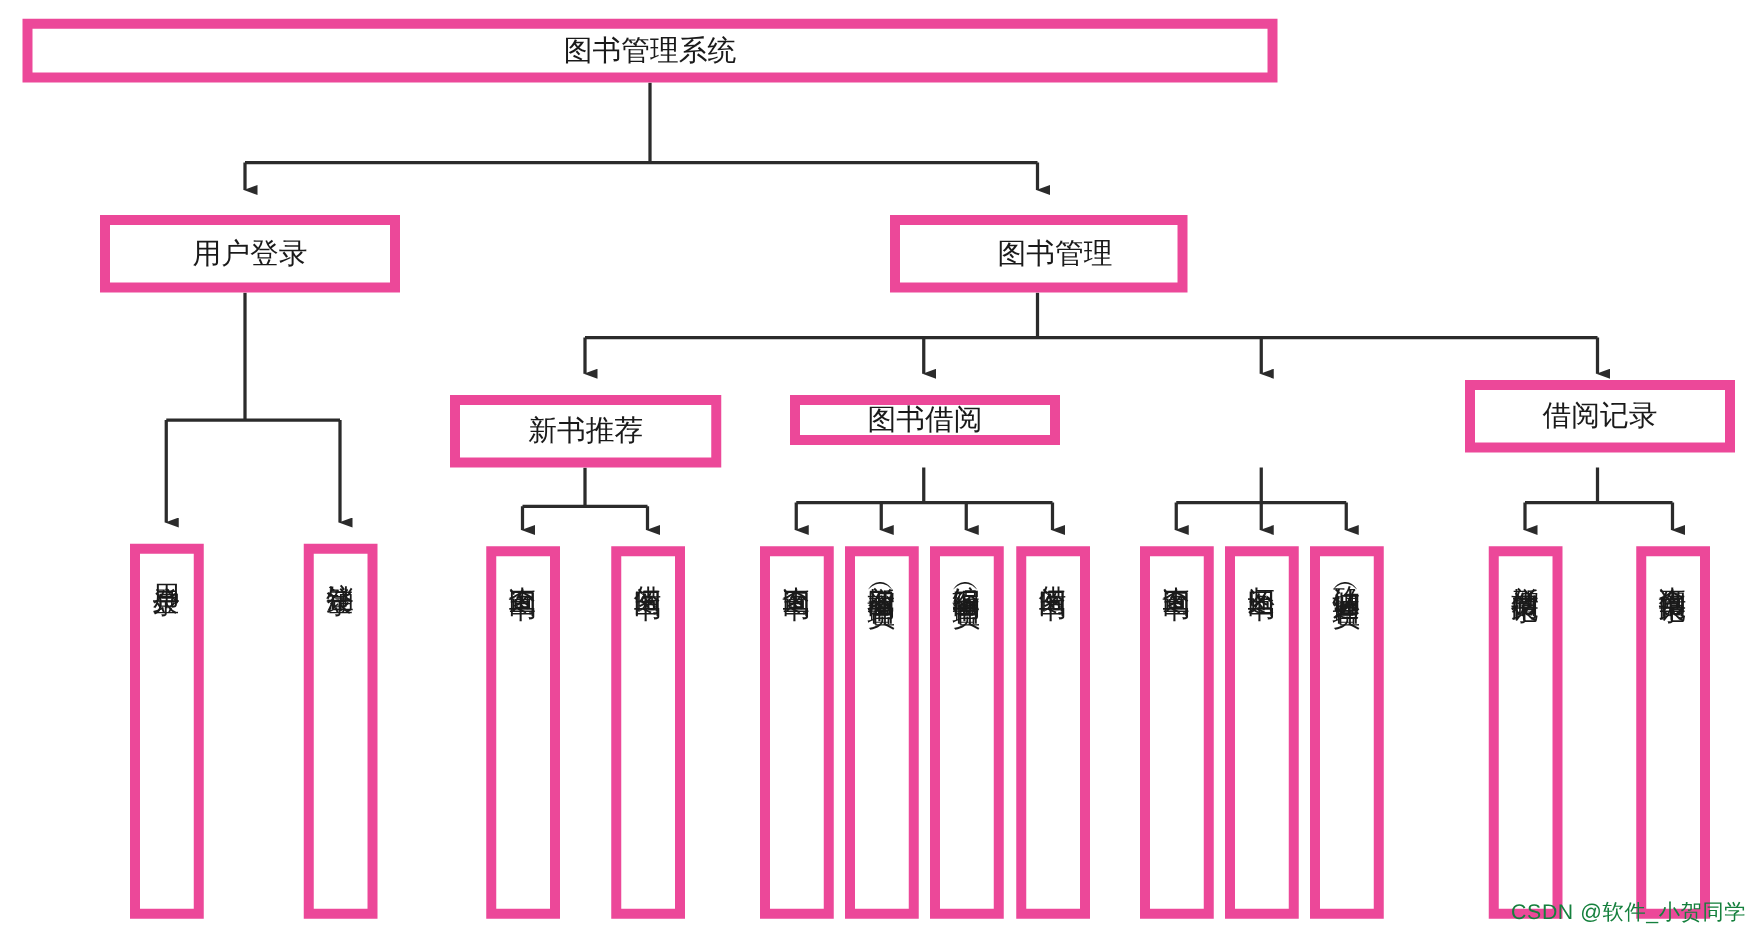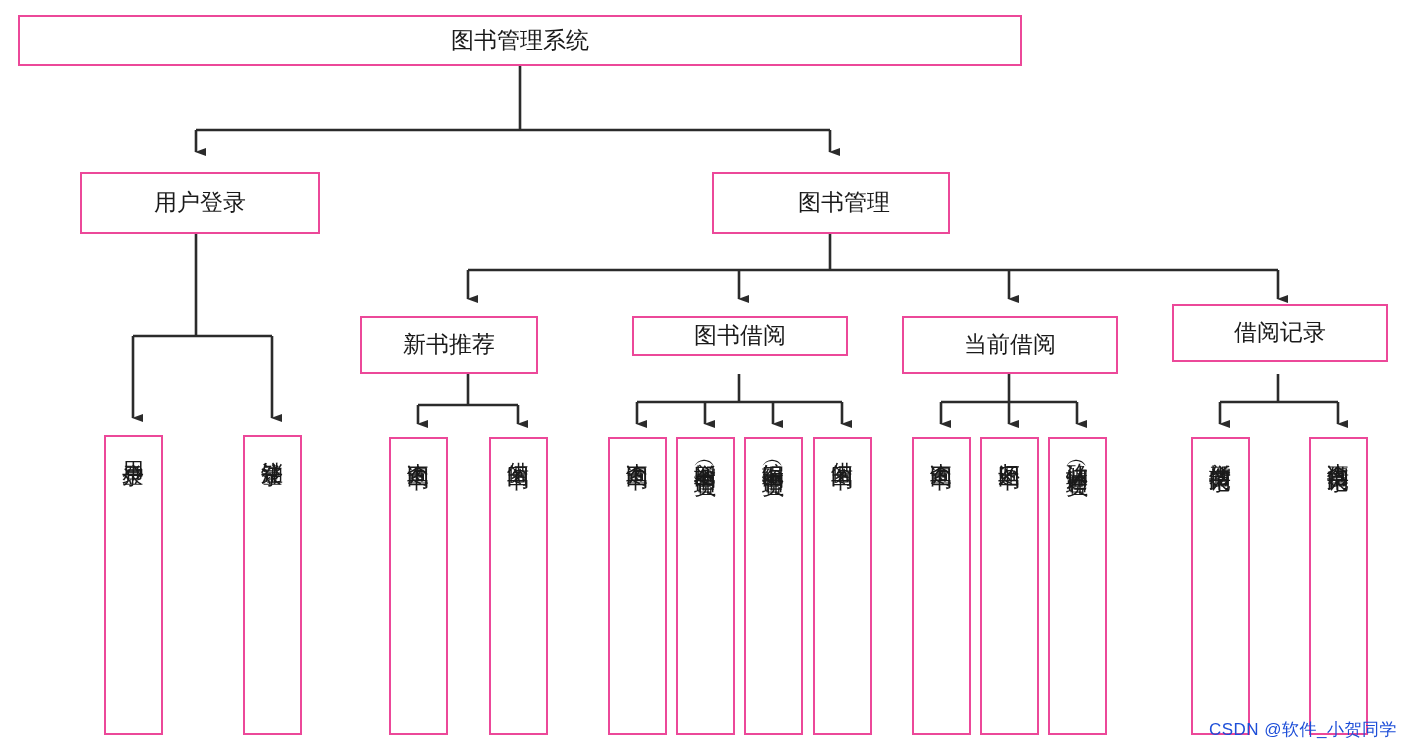--- a/index.html
+++ b/index.html
@@ -21,21 +21,21 @@
   #diagram-svg {
     position: absolute;
     left: 0;
     top: 0;
     width: 1405px;
     height: 747px;
   }
   .node {
     position: absolute;
     box-sizing: border-box;
-    border: 2px solid #ec4899;
+    border: 8px solid #ec4899;
     background: #ffffff;
     display: flex;
     align-items: center;
     justify-content: center;
     color: #1a1a1a;
     z-index: 2;
   }
   .node-label {
     display: block;
     text-align: center;
@@ -59,21 +59,21 @@
     text-orientation: upright;
     font-size: 22px;
     letter-spacing: 2px;
     line-height: 1.05;
   }
   .watermark {
     position: absolute;
     right: 8px;
     bottom: 6px;
     font-size: 17px;
-    color: #1d4ed8;
+    color: #15803d;
     z-index: 5;
     white-space: nowrap;
     letter-spacing: 0.5px;
   }
 </style>
 </head>
 <body>
 
 <div id="diagram-root">
 
@@ -132,29 +132,26 @@
     <span class="node-label">图书管理系统</span>
   </div>
 
   <div class="node horizontal" style="left:80px; top:172px; width:240px; height:62px;">
     <span class="node-label">用户登录</span>
   </div>
   <div class="node horizontal" style="left:712px; top:172px; width:238px; height:62px;padding-left:26px;">
     <span class="node-label">图书管理</span>
   </div>
 
-  <div class="node horizontal" style="left:360px; top:316px; width:178px; height:58px;">
+  <div class="node horizontal" style="left:360px; top:316px; width:217px; height:58px;">
     <span class="node-label">新书推荐</span>
   </div>
   <div class="node horizontal" style="left:632px; top:316px; width:216px; height:40px;">
     <span class="node-label">图书借阅</span>
   </div>
-  <div class="node horizontal" style="left:902px; top:316px; width:216px; height:58px;">
-    <span class="node-label">当前借阅</span>
-  </div>
   <div class="node horizontal" style="left:1172px; top:304px; width:216px; height:58px;">
     <span class="node-label">借阅记录</span>
   </div>
 
   <div class="node vertical" style="left:104px; top:435px; width:59px; height:300px;">
     <span class="node-label">用户登录</span>
   </div>
   <div class="node vertical" style="left:243px; top:435px; width:59px; height:300px;">
     <span class="node-label">注销登录</span>
   </div>

